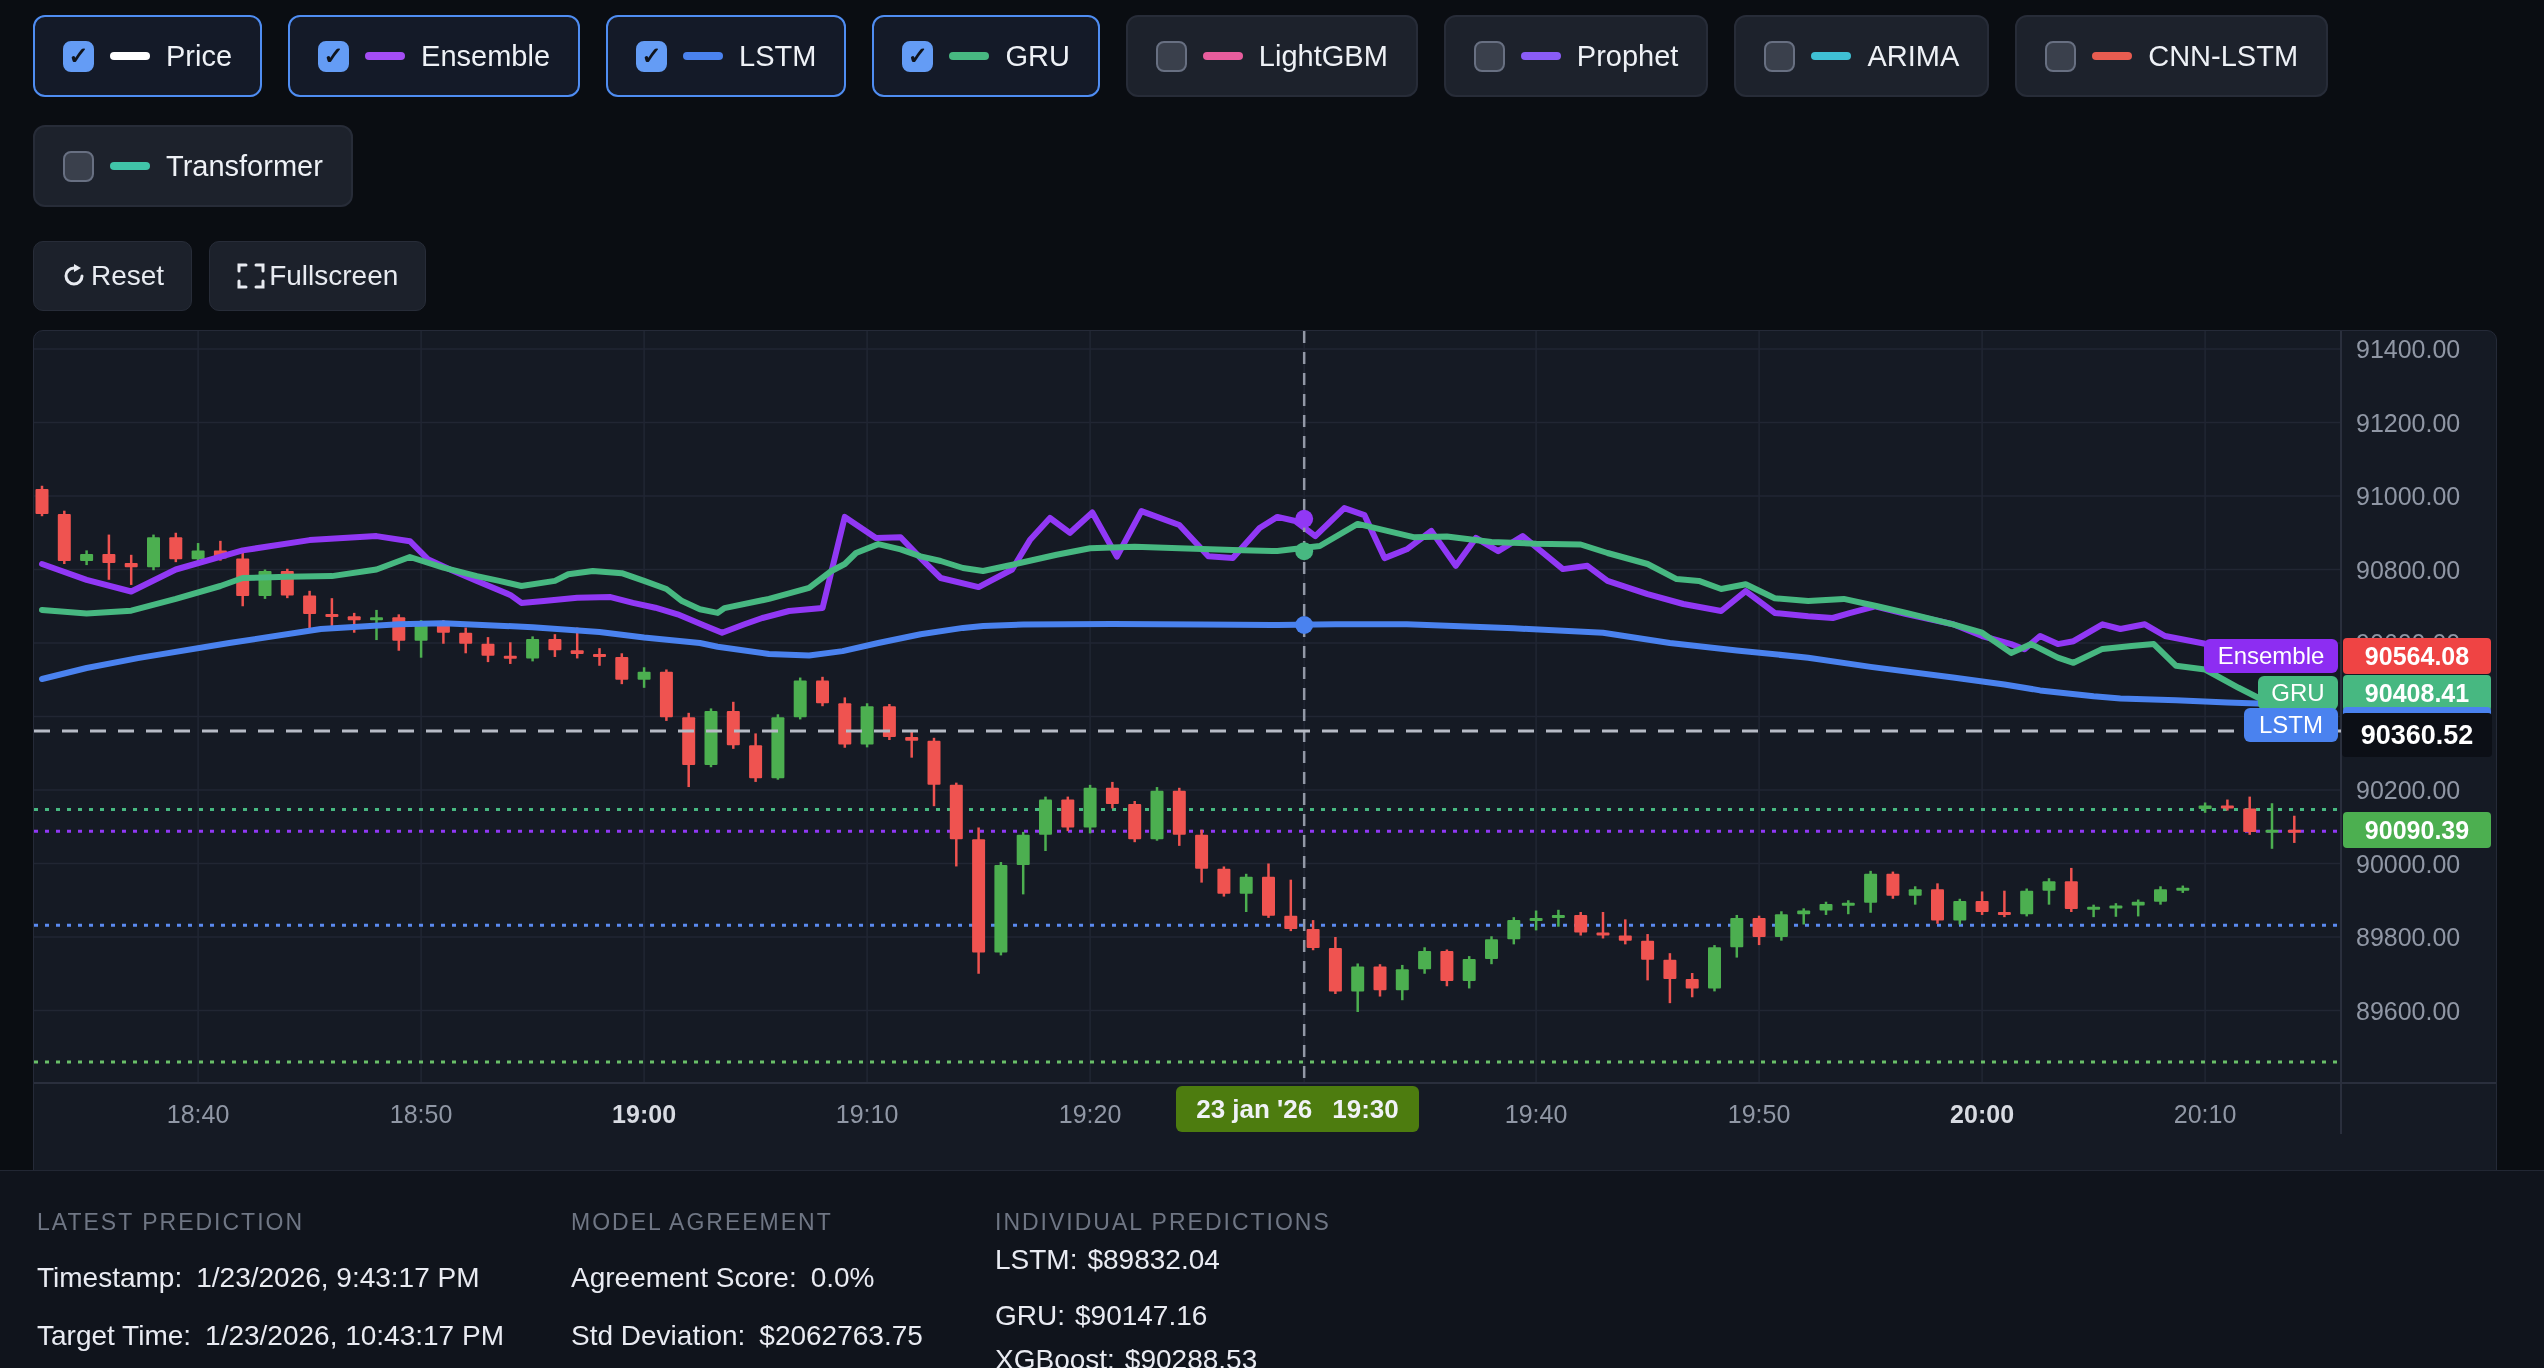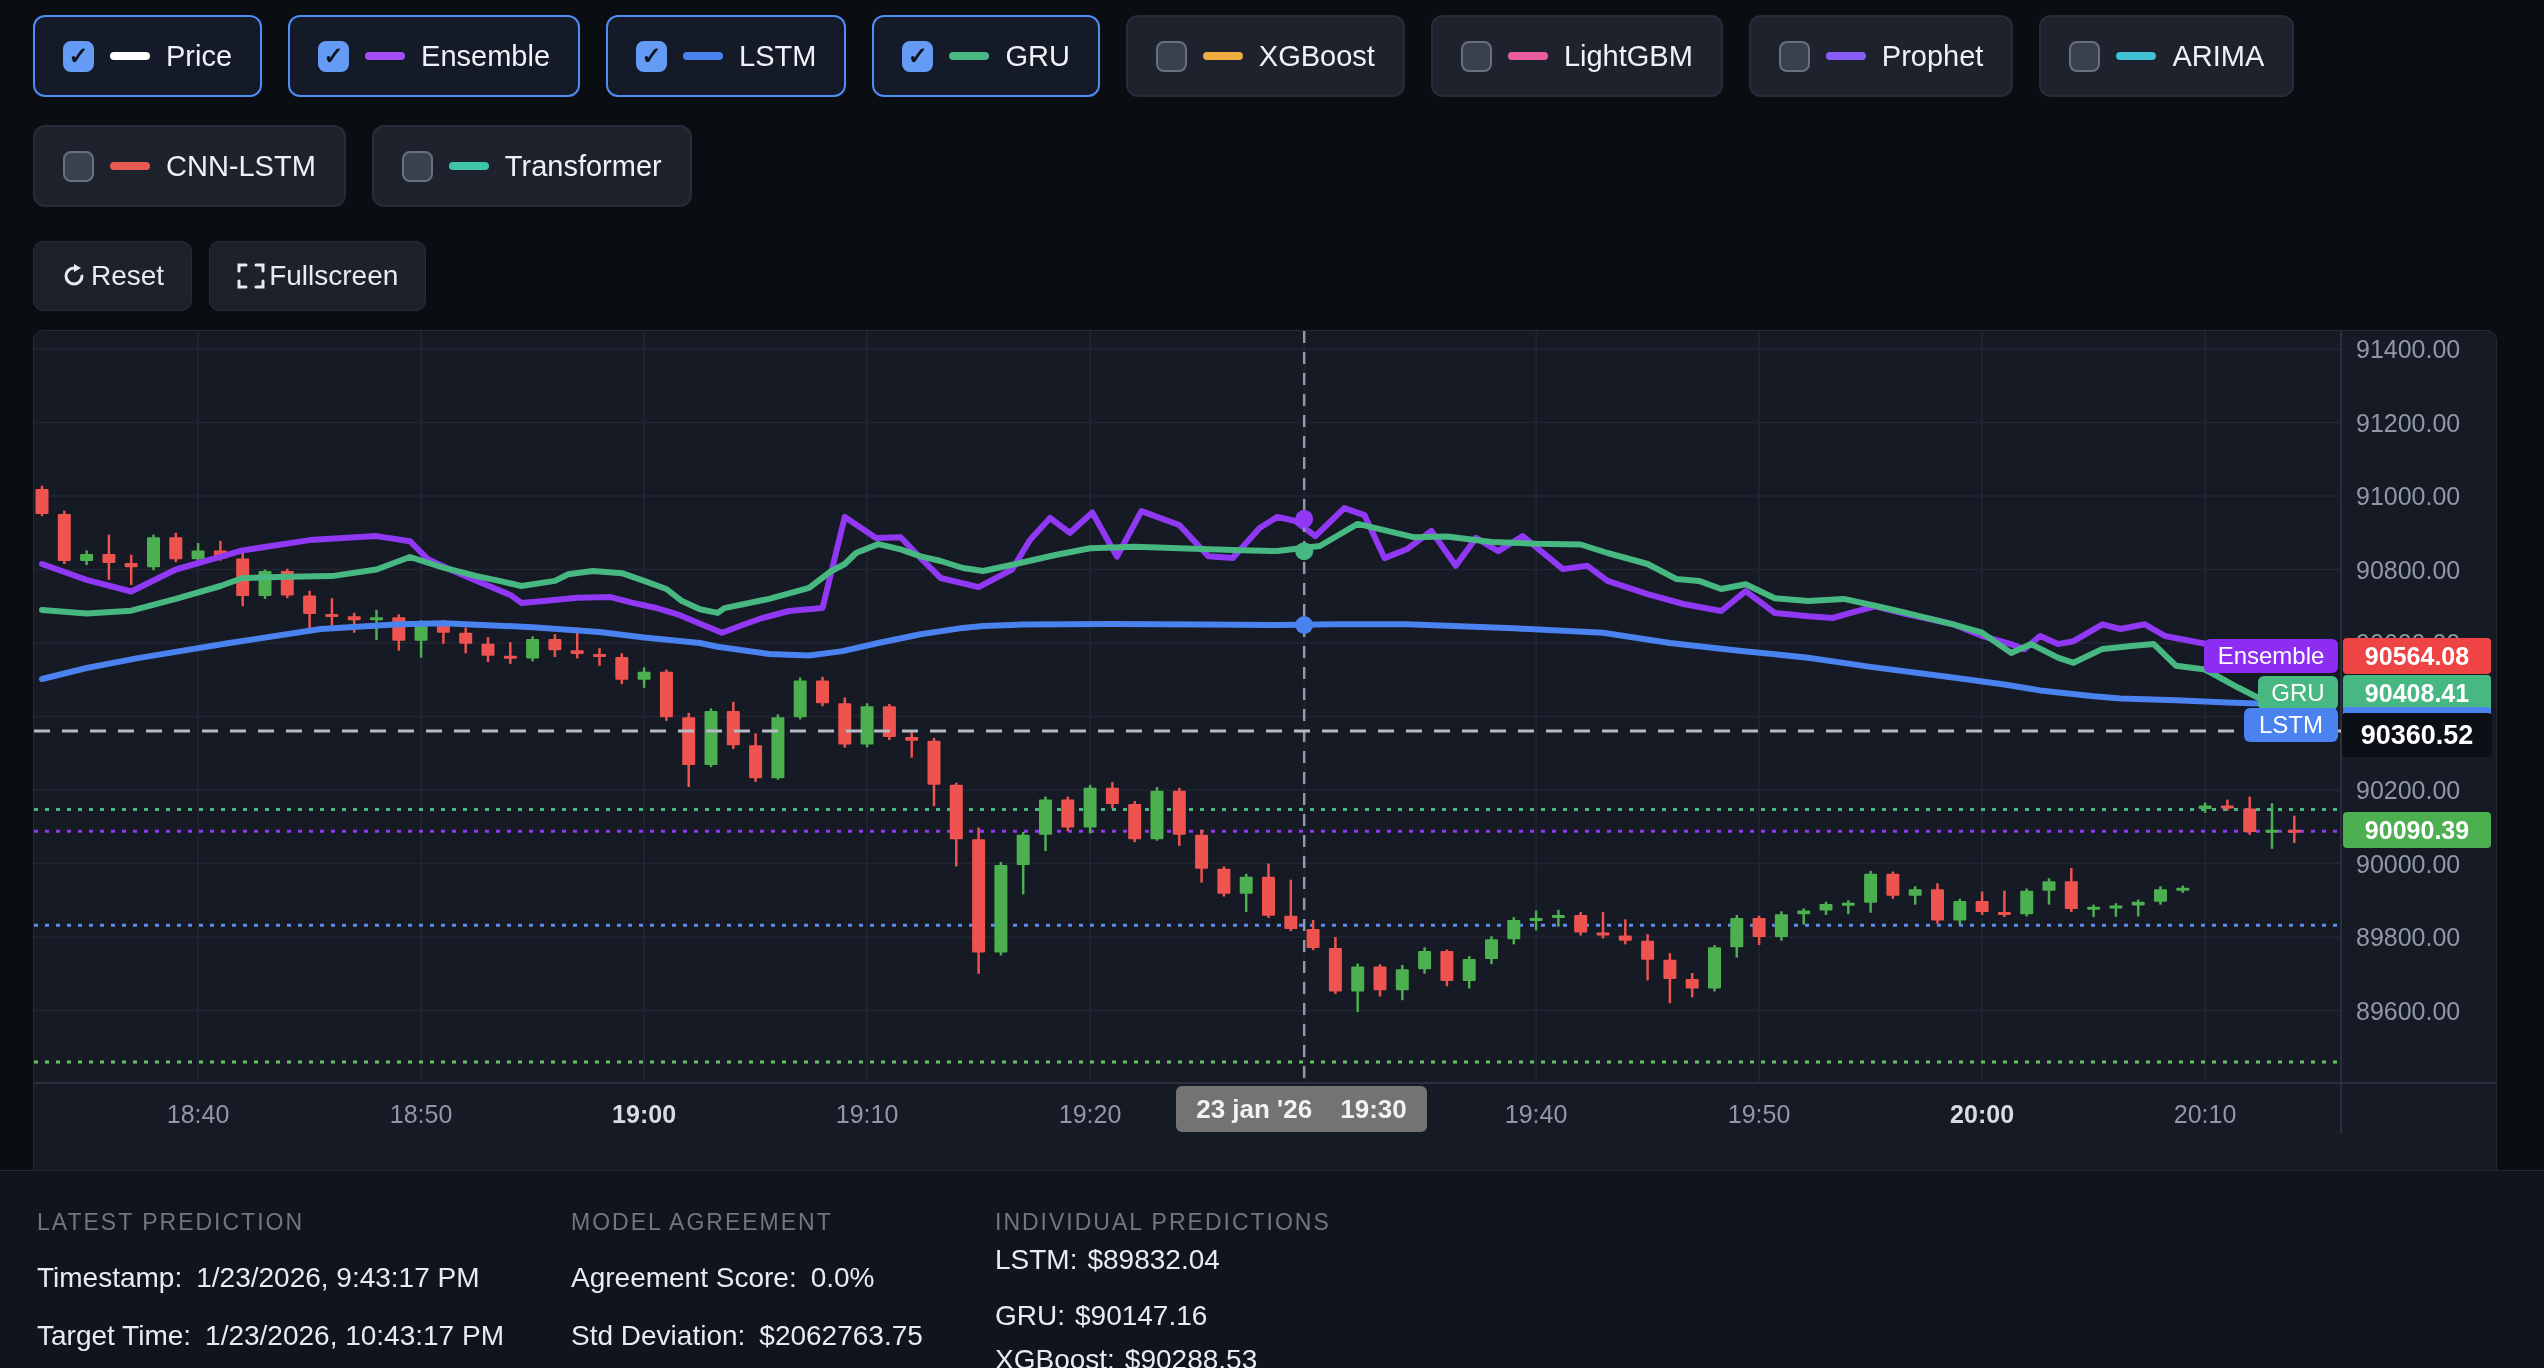--- a/index.html
+++ b/index.html
@@ -24,22 +24,22 @@
   .ctrl-btn svg{display:block;}
 
   
   #chart-wrap{position:absolute;left:33px;top:330px;width:2464px;height:861px;background:#151a24;
     border:1px solid #252a38;border-radius:10px;overflow:hidden;}
   #chart-svg{position:absolute;left:0;top:0;}
   .ov{position:absolute;display:flex;align-items:center;justify-content:center;color:#fff;}
   .pill{height:34px;border-radius:6px;font-size:24px;padding:0 14px;z-index:3;}
   .valbox{width:148px;height:36px;border-radius:4px;font-size:25px;font-weight:bold;z-index:2;left:2309px;}
   .darklab{width:150px;height:44px;border-radius:4px;font-size:27px;font-weight:bold;background:#0c0f16;z-index:4;left:2308px;}
-  .timetip{height:46px;border-radius:6px;font-size:26px;font-weight:bold;background:#737373;color:#f0f2f6;
-    padding:0 20px;gap:28px;z-index:4;}
+  .timetip{height:46px;border-radius:6px;font-size:26px;font-weight:bold;background:#4d7c0f;color:#f0f2f6;
+    padding:0 20px;gap:20px;z-index:4;}
 
   
   #info{position:absolute;left:0;top:1170px;width:2544px;height:198px;background:#10141c;border-top:1px solid #222733;}
   .info-col{position:absolute;top:0;}
   .info-title{font-size:23px;letter-spacing:2px;color:#6f7684;margin-top:38px;}
   .info-row{font-size:28px;color:#e9ebf2;margin-top:26px;}
   .info-row .lbl{color:#e9ebf2;}
   .info-row .val{margin-left:14px;}
 </style>
 </head>
@@ -58,25 +58,20 @@
     </div>
     <div class="toggle-btn checked">
       <span class="cbox">✓</span>
       <span class="swatch" style="background: rgb(74, 130, 239);"></span>
       <span class="tlabel">LSTM</span>
     </div>
     <div class="toggle-btn checked">
       <span class="cbox">✓</span>
       <span class="swatch" style="background: rgb(71, 184, 129);"></span>
       <span class="tlabel">GRU</span>
-    </div>
-    <div class="toggle-btn">
-      <span class="cbox"></span>
-      <span class="swatch" style="background: rgb(238, 173, 63);"></span>
-      <span class="tlabel">XGBoost</span>
     </div>
     <div class="toggle-btn">
       <span class="cbox"></span>
       <span class="swatch" style="background: rgb(232, 93, 157);"></span>
       <span class="tlabel">LightGBM</span>
     </div>
     <div class="toggle-btn">
       <span class="cbox"></span>
       <span class="swatch" style="background: rgb(138, 92, 246);"></span>
       <span class="tlabel">Prophet</span>

